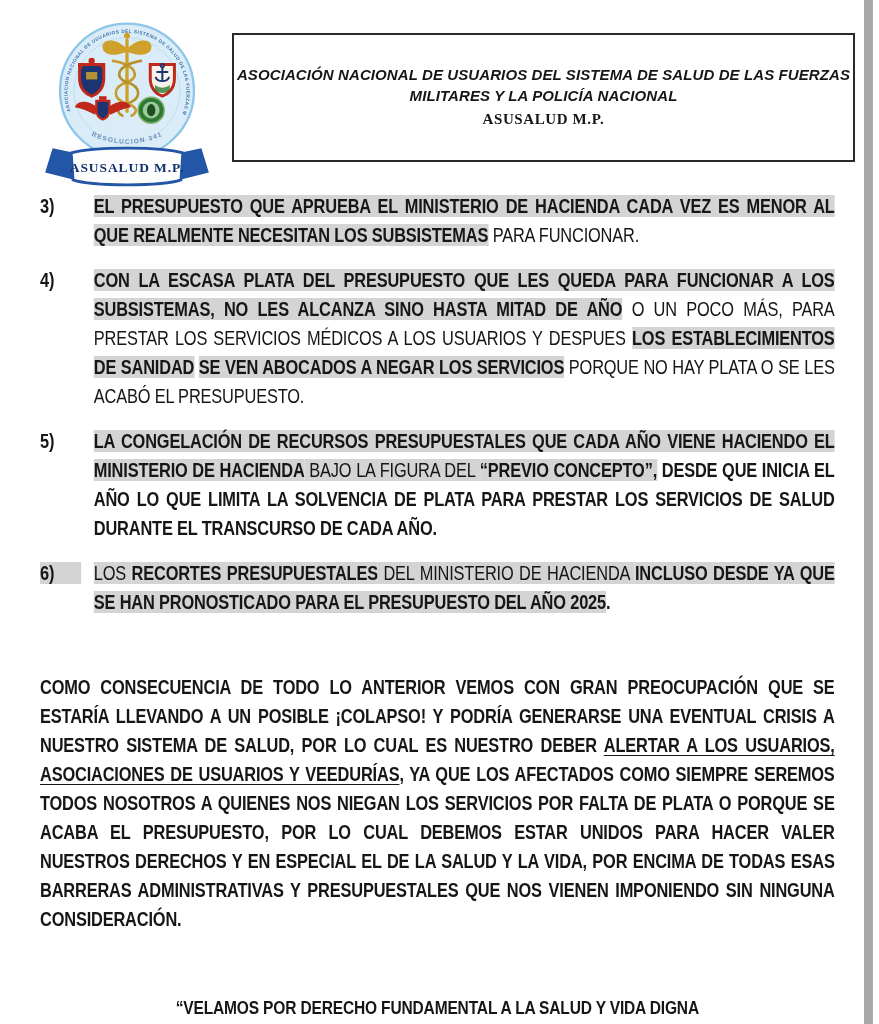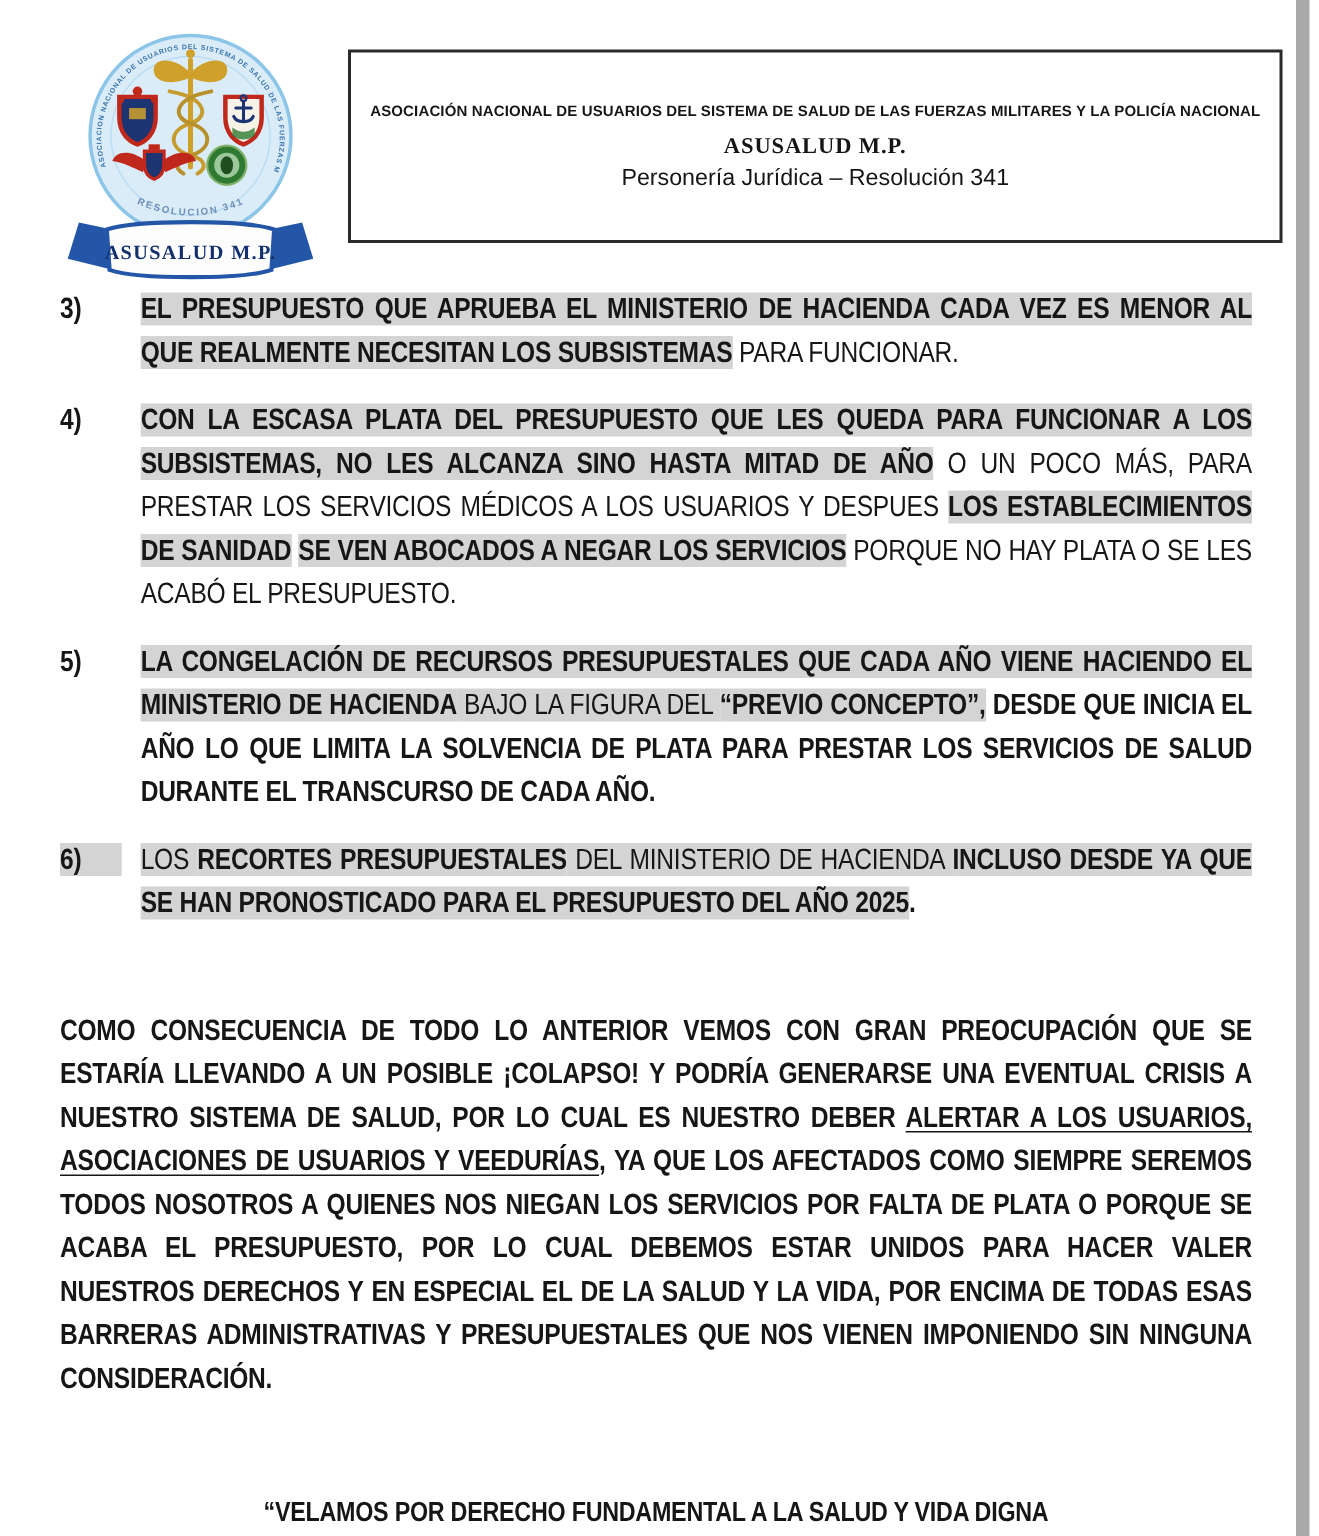--- a/index.html
+++ b/index.html
@@ -17,21 +17,21 @@
   
   .header-row{position:absolute;top:6px;left:34px;right:24px;display:flex;gap:12px;}
   .logo-wrap{width:186px;height:186px;flex:0 0 auto;}
   .header-box{
     flex:1;margin-top:27px;height:129px;
     border:2px solid #2a2a2a;
     box-sizing:border-box;
     text-align:center;
     padding-top:29px;
   }
-  .hb-org{font-weight:bold;font-size:10px;line-height:21px;max-width:620px;margin:0 auto;letter-spacing:.1px;}
+  .hb-org{font-weight:bold;font-size:15px;line-height:21px;max-width:620px;margin:0 auto;letter-spacing:.1px;font-style:italic;}
   .hb-acr{font-family:"Liberation Serif","DejaVu Serif",serif;font-weight:bold;font-size:15px;margin-top:5px;letter-spacing:.6px;}
   .hb-leg{font-size:15.5px;margin-top:3px;}
 
   
   .content{
     position:absolute;left:40px;top:192px;
     width:946px;                 
     transform:scaleX(0.84);
     transform-origin:0 0;
     font-size:19.5px;line-height:29px;
@@ -118,21 +118,20 @@
           <polygon points="180,152 152,158 156,186 188,178" fill="#2456a8"></polygon>
           <path d="M40 157 C 62 150 138 150 160 157 L 158 186 C 138 193 62 193 42 186 Z" fill="#fdfdfd" stroke="#2456a8" stroke-width="3"></path>
           <text x="100" y="178" text-anchor="middle" font-family="Liberation Serif, DejaVu Serif, serif" font-weight="bold" font-size="14.5" letter-spacing="1" fill="#13306e">ASUSALUD M.P.</text>
         </g>
       </svg>
     </div>
 
     <div class="header-box">
       <div class="hb-org">ASOCIACIÓN NACIONAL DE USUARIOS DEL SISTEMA DE SALUD DE LAS FUERZAS MILITARES Y LA POLICÍA NACIONAL</div>
       <div class="hb-acr">ASUSALUD M.P.</div>
-      <div class="hb-leg">Personería Jurídica – Resolución 341</div>
     </div>
   </div>
 
   <div class="content">
     <div id="items">
         <div class="item">
           <div class="item-number"><span>3)</span></div>
           <div class="item-text"><span class="b hl">EL PRESUPUESTO QUE APRUEBA EL MINISTERIO DE HACIENDA CADA VEZ ES MENOR AL QUE REALMENTE NECESITAN  LOS SUBSISTEMAS</span><span class="r"> PARA FUNCIONAR.</span></div>
         </div>
         <div class="item">

